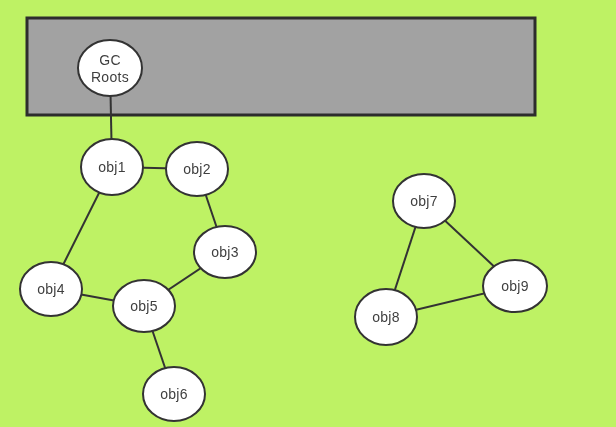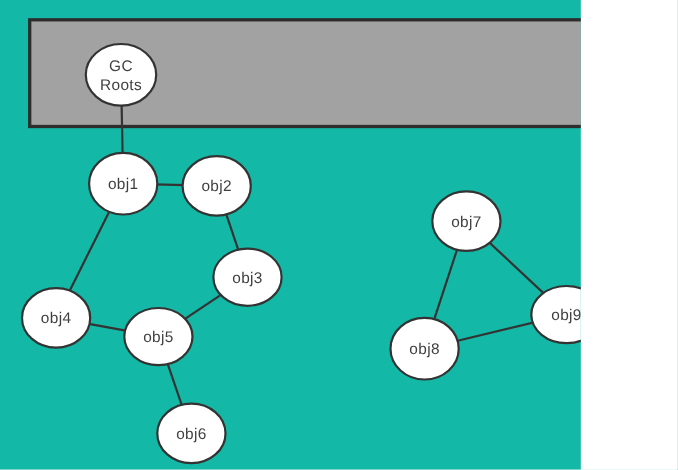--- a/index.html
+++ b/index.html
@@ -2,23 +2,23 @@
 <html><head>
 <meta charset="utf-8">
 <style>
   html, body {
     margin: 0;
     padding: 0;
     background: #ffffff;
   }
   .canvas {
     position: relative;
-    width: 528px;
+    width: 616px;
     height: 427px;
-    background: #14b8a6;
+    background: #bef264;
     overflow: hidden;
     font-family: "Liberation Sans", sans-serif;
   }
   svg text {
     font-family: "Liberation Sans", sans-serif;
     font-size: 14px;
     letter-spacing: 0.3px;
   }
 </style>
 </head>

